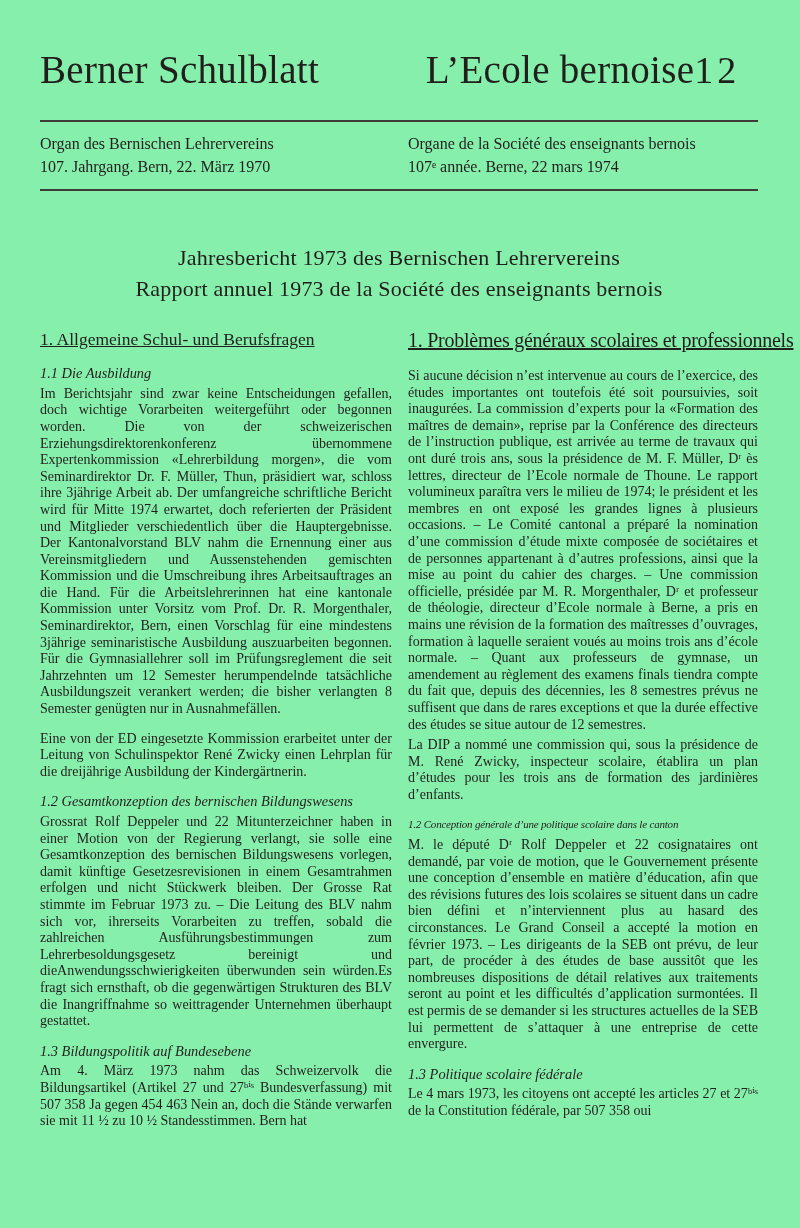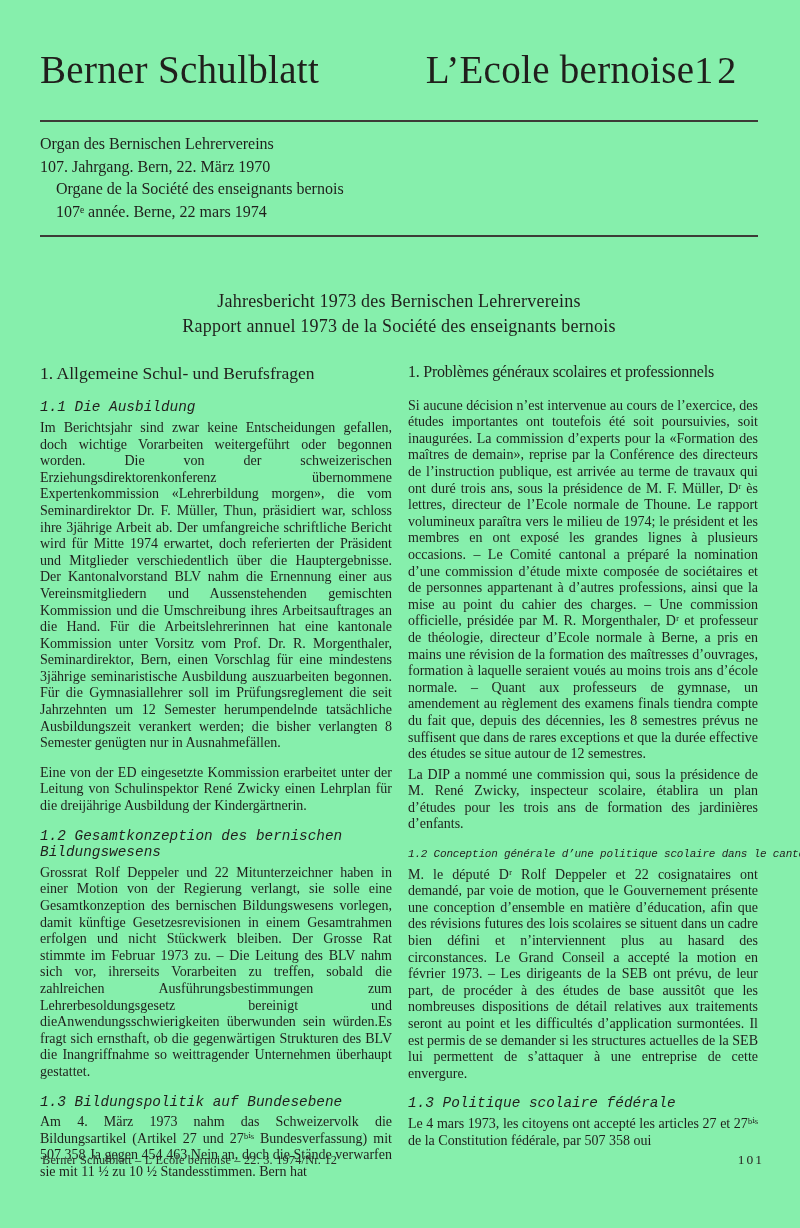--- a/index.html
+++ b/index.html
@@ -19,37 +19,37 @@
   .masthead { display:flex; align-items:baseline; padding-top:48px; }
   .mast-left { width:352px; }
   .mast-title { font-size:39px; line-height:1.05; letter-spacing:0.3px; white-space:nowrap; }
   .mast-right { flex:1; margin-left:16px; display:flex; justify-content:center; align-items:baseline; }
   .issue-no { font-size:38px; letter-spacing:4px; }
 
   .rule { height:0; border-top:2px solid #3c3b37; }
   .rule-top { margin-top:28px; }
   .rule-bottom { margin-top:11px; }
 
-  .organ-row { display:flex; padding-top:11px; font-size:16px; line-height:1.42;flex-direction:column; }
+  .organ-row { display:flex; padding-top:11px; font-size:16px; line-height:1.42; }
   .organ-left { width:352px; }
   .organ-right { flex:1; margin-left:16px; }
 
   
-  .article-title { text-align:center; margin-top:52px; font-size:18px; line-height:1.4; letter-spacing:0.2px; }
+  .article-title { text-align:center; margin-top:52px; font-size:22px; line-height:1.4; letter-spacing:0.2px; }
 
   
   .columns { display:flex; margin-top:24px; }
   .col { text-align:justify; font-size:14px; line-height:16.6px; }
   .col-left  { width:352px; margin-right:16px; }
   .col-right { width:350px; }
 
-  .col-heading { font-size:17.5px; font-weight:normal; line-height:1.15; margin:0 0 16px 0; text-align:left; white-space:nowrap; }
-  .col-heading.condensed { font-size:16px; letter-spacing:-0.25px; }
+  .col-heading { font-size:17.5px; font-weight:normal; line-height:1.15; margin:0 0 16px 0; text-align:left; white-space:nowrap;text-decoration:underline; }
+  .col-heading.condensed { font-size:20px; letter-spacing:-0.25px; }
 
-  .subhead { font-style:italic; font-weight:normal; font-size:14.4px; margin:13px 0 4px 0; text-align:left;font-family:Liberation Mono, monospace; }
+  .subhead { font-style:italic; font-weight:normal; font-size:14.4px; margin:13px 0 4px 0; text-align:left; }
   .subhead.first { margin-top:0; }
   .subhead.tight { font-size:11px; letter-spacing:-0.2px; white-space:nowrap; }
 
   .para { margin:0; }
   .para-gap { margin-top:13px; }
   .para-gap-sm { margin-top:4px; }
 
   
   .footer {
     position:absolute; left:42px; right:36px; top:1152px;
@@ -129,18 +129,14 @@
       </section>
 
       <section>
         <h3 class="subhead">1.3 Politique scolaire fédérale</h3>
         <p class="para">Le 4 mars 1973, les citoyens ont accepté les articles 27 et 27ᵇⁱˢ de la Constitution fédérale, par 507 358 oui</p>
       </section>
     </div>
 
   </div>
 
-  <footer class="footer">
-    <div class="imprint">Berner Schulblatt – L’Ecole bernoise – 22. 3. 1974/Nr. 12</div>
-    <div class="page-number">101</div>
-  </footer>
 
 </div>
 
 </body></html>

